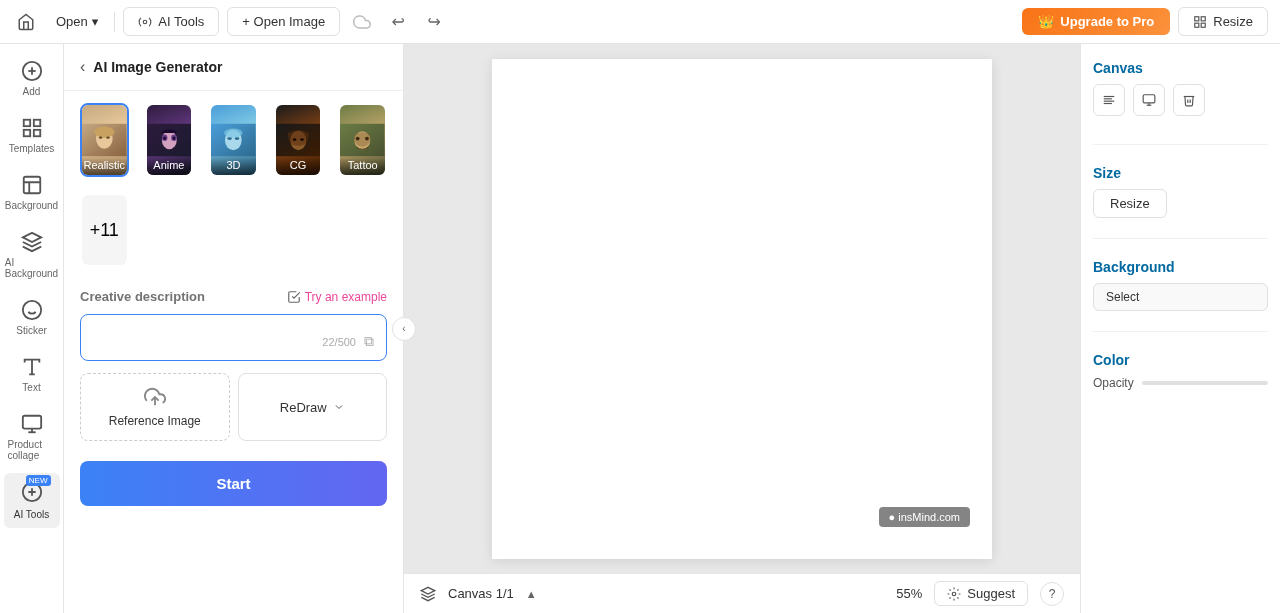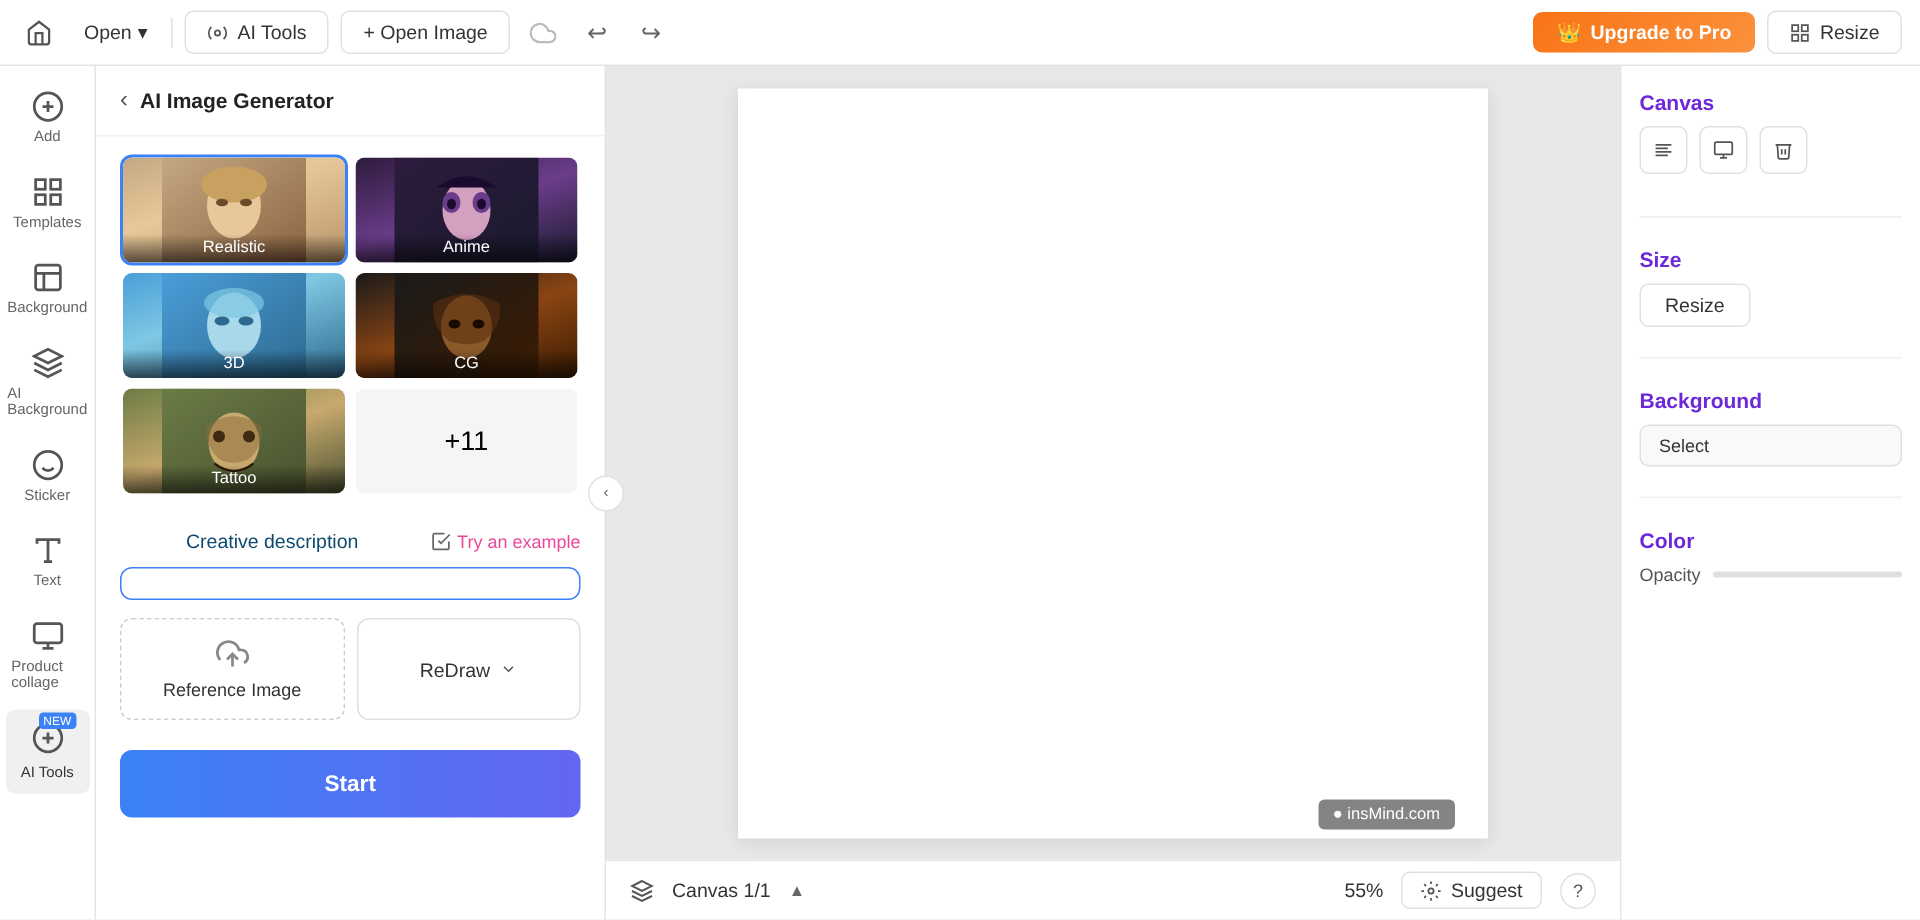--- a/index.html
+++ b/index.html
@@ -72,22 +72,22 @@
       gap: 8px;
       padding: 14px 16px;
       border-bottom: 1px solid #f0f0f0;
     }
     .panel-header-back { cursor: pointer; color: #555; }
     .panel-header-title { font-size: 14px; font-weight: 600; color: #222; }
 
     
     .style-grid {
       display: grid;
-      grid-template-columns: repeat(2, 1fr);
-      gap: 3px;
+      grid-template-columns: repeat(5, 1fr);
+      gap: 16px;
       padding: 12px 16px;
     }
     .style-thumb {
       border-radius: 8px;
       overflow: hidden;
       cursor: pointer;
       position: relative;
       border: 2px solid transparent;
     }
     .style-thumb.selected { border-color: #3b82f6; }
@@ -130,21 +130,21 @@
     
     .thumb-3d { background: linear-gradient(160deg, #4a9eda 0%, #7ec8e3 40%, #2d6a8f 100%); }
     
     .thumb-cg { background: linear-gradient(160deg, #1a1a1a 0%, #8b4513 50%, #3d1c02 100%); }
     
     .thumb-tattoo { background: linear-gradient(160deg, #6b7c45 0%, #c8a96e 50%, #4a5230 100%); }
 
     
     .section { padding: 0 16px 12px; }
     .section-header { display: flex; align-items: center; justify-content: space-between; padding: 10px 0; }
-    .section-title { font-size: 13px; font-weight: 400; color: #0c4a6e; margin-left: 44px; }
+    .section-title { font-size: 13px; font-weight: 700; color: #737373; }
     .try-example-btn { display: flex; align-items: center; gap: 4px; font-size: 12px; color: #ec4899; cursor: pointer; }
 
     .description-box {
       border: 1.5px solid #3b82f6;
       border-radius: 8px;
       padding: 10px 12px;
       position: relative;
       background: #fff;
     }
     .description-text { font-size: 13px; color: #333; min-height: 80px; }
@@ -215,21 +215,21 @@
     }
     .canvas-white {
       width: 500px;
       height: 500px;
       background: #fff;
       box-shadow: 0 2px 12px rgba(0,0,0,0.1);
       position: relative;
     }
     .insmind-watermark {
       position: absolute;
-      bottom: 6px;
+      bottom: 32px;
       right: 22px;
       background: rgba(80,80,80,0.7);
       color: #fff;
       font-size: 11px;
       padding: 4px 10px;
       border-radius: 4px;
       display: flex;
       align-items: center;
       gap: 5px;
     }
@@ -275,21 +275,21 @@
     
     .right-panel {
       width: 200px;
       background: #fff;
       border-left: 1px solid #e5e5e5;
       padding: 16px 12px;
       display: flex;
       flex-direction: column;
       gap: 16px;
     }
-    .right-section-title { font-size: 14px; font-weight: 600; color: #6d28d9; margin-bottom: 8px; }
+    .right-section-title { font-size: 14px; font-weight: 600; color: #0369a1; margin-bottom: 8px; }
     .right-icon-row { display: flex; gap: 8px; margin-bottom: 8px; }
     .right-icon-btn { width: 32px; height: 32px; border: 1px solid #e0e0e0; border-radius: 6px; display: flex; align-items: center; justify-content: center; cursor: pointer; color: #555; font-size: 14px; }
     .size-section {}
     .size-resize-btn { padding: 6px 16px; border: 1px solid #e0e0e0; border-radius: 6px; cursor: pointer; font-size: 13px; color: #333; background: #fff; }
     .bg-section {}
     .bg-select-btn { padding: 6px 12px; border: 1px solid #e0e0e0; border-radius: 6px; cursor: pointer; font-size: 12px; color: #333; background: #f9f9f9; width: 100%; text-align: left; }
     .color-section {}
     .opacity-row { display: flex; align-items: center; gap: 8px; }
     .opacity-label { font-size: 12px; color: #555; }
     .opacity-slider { flex: 1; height: 4px; background: #e0e0e0; border-radius: 2px; cursor: pointer; }
@@ -535,20 +535,24 @@
         <span class="section-title">Creative description</span>
         <div class="try-example-btn">
           <svg width="14" height="14" viewBox="0 0 24 24" fill="none" stroke="#666" stroke-width="2">
               <path d="M9 11l3 3L22 4"></path>
               <path d="M21 12v7a2 2 0 01-2 2H5a2 2 0 01-2-2V5a2 2 0 012-2h11"></path>
             </svg>
           <span>Try an example</span>
         </div>
       </div>
       <div class="description-box">
+        <div class="description-footer">
+          <span class="char-count">22/500</span>
+          <span class="copy-icon">⧉</span>
+        </div>
       </div>
     </div>
 
     <div class="actions-row">
       <div class="ref-image-btn">
         <svg width="22" height="22" viewBox="0 0 24 24" fill="none" stroke="#888" stroke-width="2">
             <polyline points="16 16 12 12 8 16"></polyline>
             <line x1="12" y1="12" x2="12" y2="21"></line>
             <path d="M20.39 18.39A5 5 0 0018 9h-1.26A8 8 0 103 16.3"></path>
           </svg>

